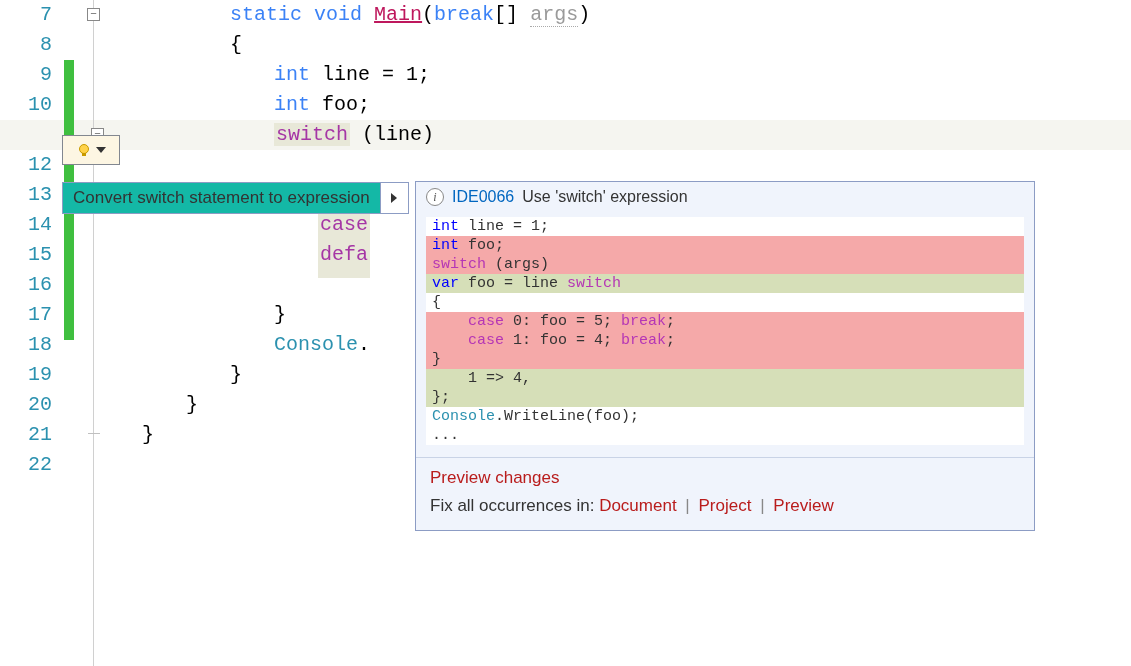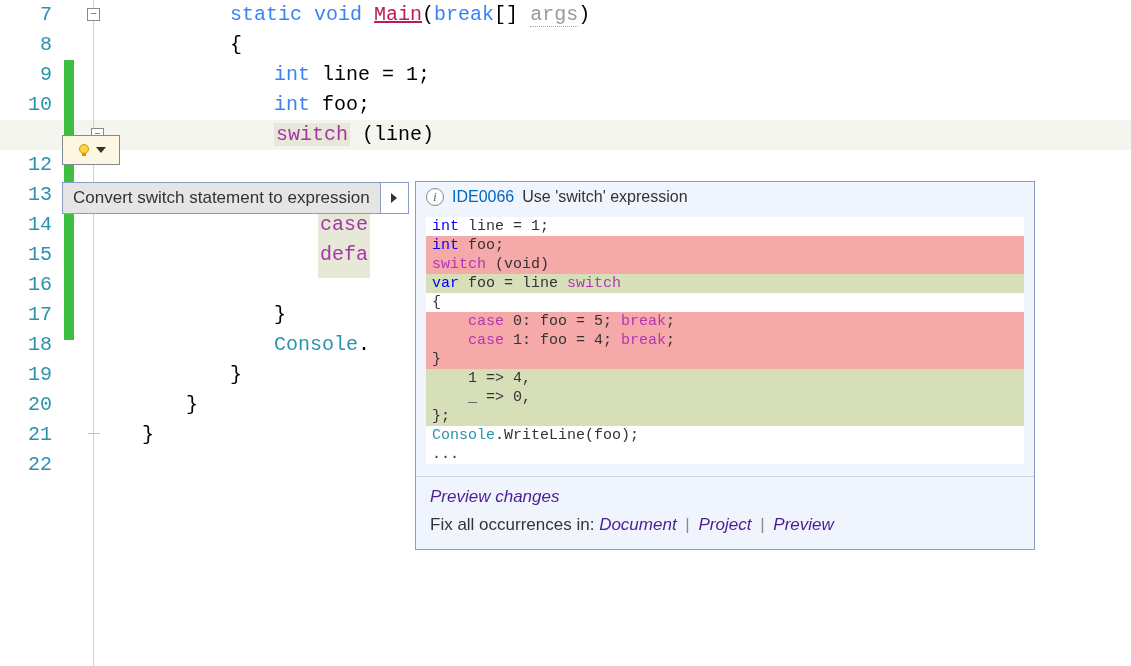--- a/index.html
+++ b/index.html
@@ -124,21 +124,21 @@
   
   .suggest-row {
     position: absolute;
     top: 182px;
     left: 62px;
     height: 32px;
     display: flex;
     align-items: stretch;
   }
   .suggest-item {
-    background: #e5e5e5;
+    background: #14b8a6;
     border: 1px solid #8c9cc4;
     color: #333;
     font-family: 'Segoe UI', Arial, sans-serif;
     font-size: 17px;
     padding: 4px 10px;
     display: flex;
     align-items: center;
   }
   .suggest-expand {
     width: 28px;
@@ -203,23 +203,22 @@
   .df-ctx { background: #ffffff; }
   .df-kw { color: #0000ff; }
   .df-sw { color: #b536b5; }
   .df-cls { color: #2b91af; }
   .preview-foot {
     border-top: 1px solid #c9d3e6;
     padding: 10px 14px 14px 14px;
     font-size: 17px;
   }
   .preview-foot .link {
-    color: #4c1d95;
+    color: #b91c1c;
     cursor: pointer;
-    font-style: italic;
   }
   .preview-foot .sep {
     color: #888;
     margin: 0 4px;
   }
   .preview-foot .row1 {
     margin-bottom: 8px;
   }
   .code-id { color: #0066c0; }
 </style>
@@ -302,28 +301,27 @@
 <div class="preview-panel">
   <div class="preview-head">
     <span class="info-icon">i</span>
     <span class="code-id">IDE0066</span>
     <span>Use 'switch' expression</span>
   </div>
 
   <div class="preview-diff">
     <div class="diff-line df-ctx"><span class="df-kw">int</span> line = 1;</div>
     <div class="diff-line df-del"><span class="df-kw">int</span><span> foo;</span></div>
-    <div class="diff-line df-del"><span class="df-sw">switch</span><span> (void)</span></div>
+    <div class="diff-line df-del"><span class="df-sw">switch</span><span> (args)</span></div>
     <div class="diff-line df-add"><span class="df-kw">var</span><span> foo = line </span><span class="df-sw">switch</span></div>
     <div class="diff-line df-ctx">{</div>
     <div class="diff-line df-del"><span>    </span><span class="df-sw">case</span><span> 0: foo = 5; </span><span class="df-sw">break</span><span>;</span></div>
     <div class="diff-line df-del"><span>    </span><span class="df-sw">case</span><span> 1: foo = 4; </span><span class="df-sw">break</span><span>;</span></div>
     <div class="diff-line df-del">}</div>
     <div class="diff-line df-add">    1 =&gt; 4,</div>
-    <div class="diff-line df-add">    _ =&gt; 0,</div>
     <div class="diff-line df-add">};</div>
     <div class="diff-line df-ctx"><span class="df-cls">Console</span><span>.WriteLine(foo);</span></div>
     <div class="diff-line df-ctx">...</div>
   </div>
 
   <div class="preview-foot">
     <div class="row1">
       <span class="link">Preview changes</span>
     </div>
     <div>

